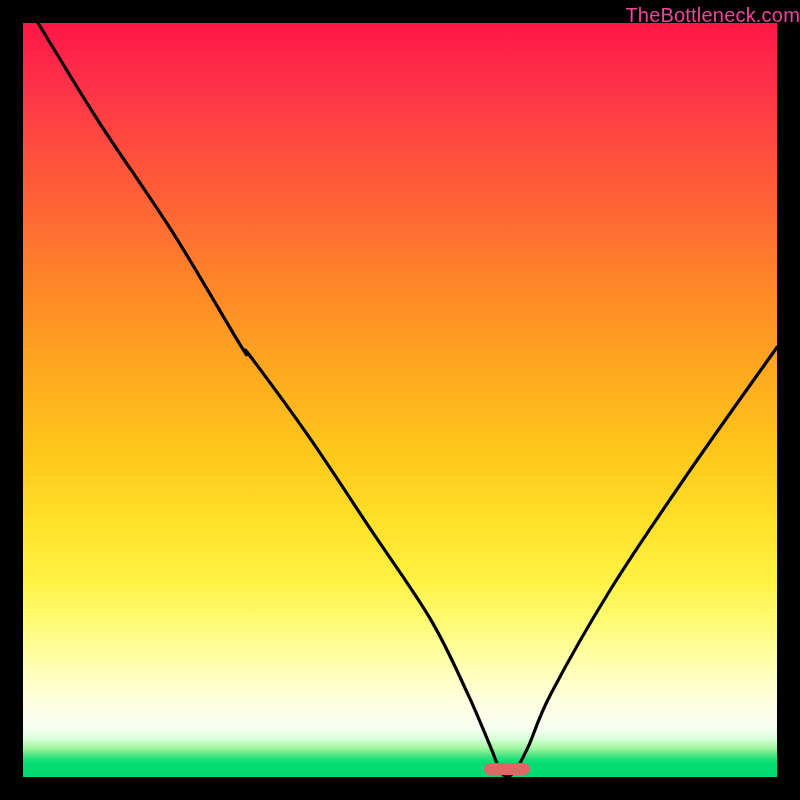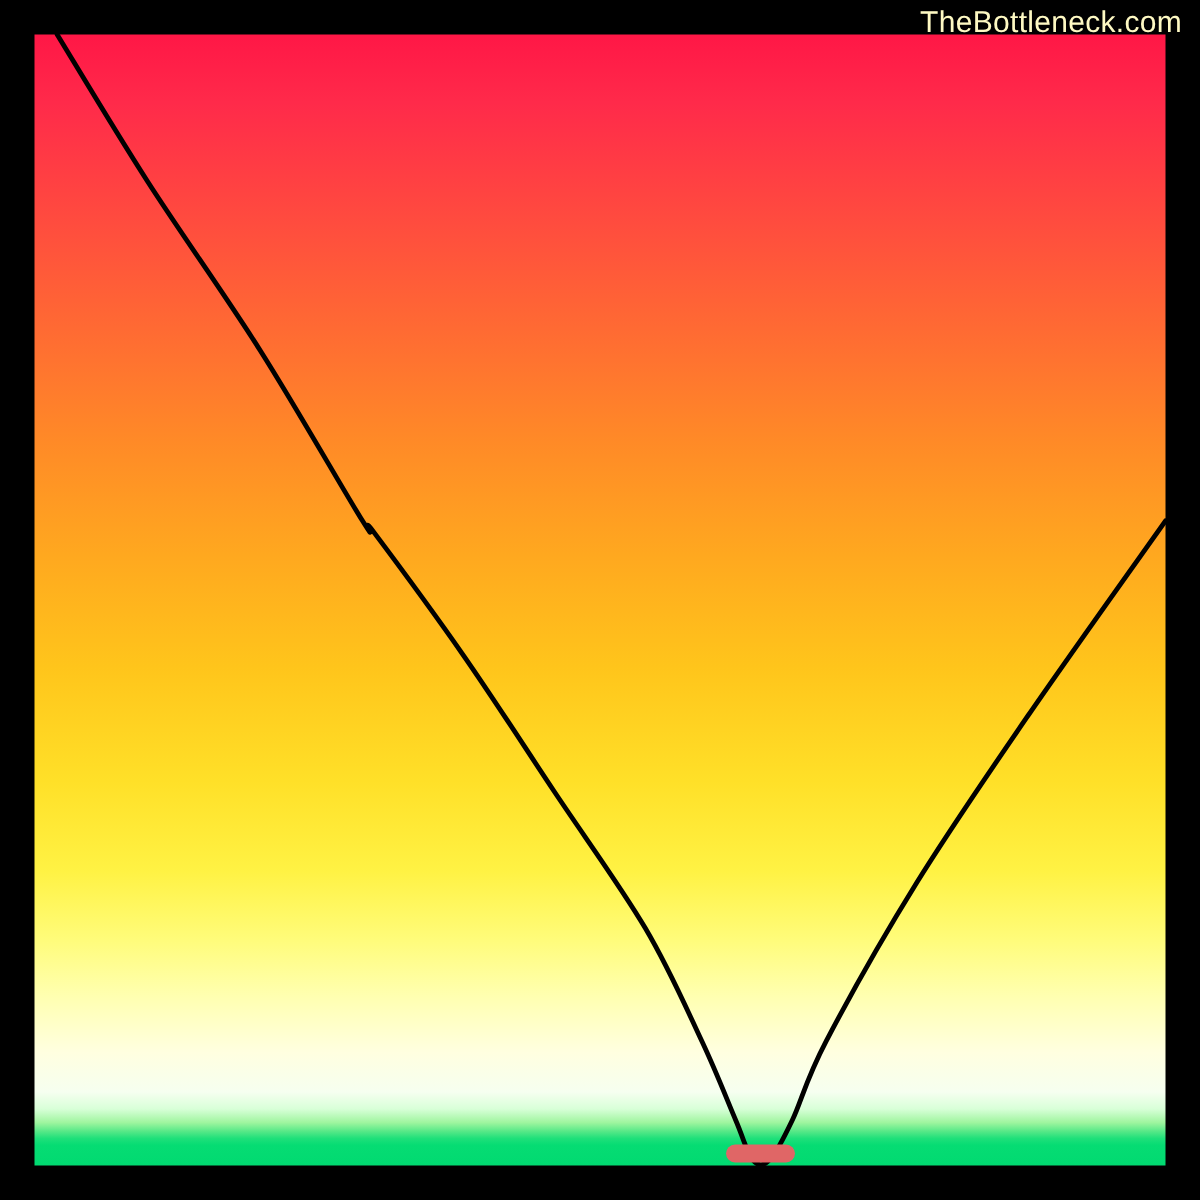--- a/index.html
+++ b/index.html
@@ -45,22 +45,22 @@
       #9ff59f 96.2%,
       #55e887 97.0%,
       #1fe07a 97.6%,
       #06dc73 98.2%,
       #01da71 100%
     );
   }
   .watermark {
     position: absolute;
     top: 4px;
-    right: 12px;
-    color: #fef9c3;
+    right: 0;
+    color: #ec4899;
     font-size: 20px;
     font-weight: 400;
     letter-spacing: 0.2px;
     user-select: none;
   }
   svg.curve {
     position: absolute;
     left: 0;
     top: 0;
     width: 754px;

